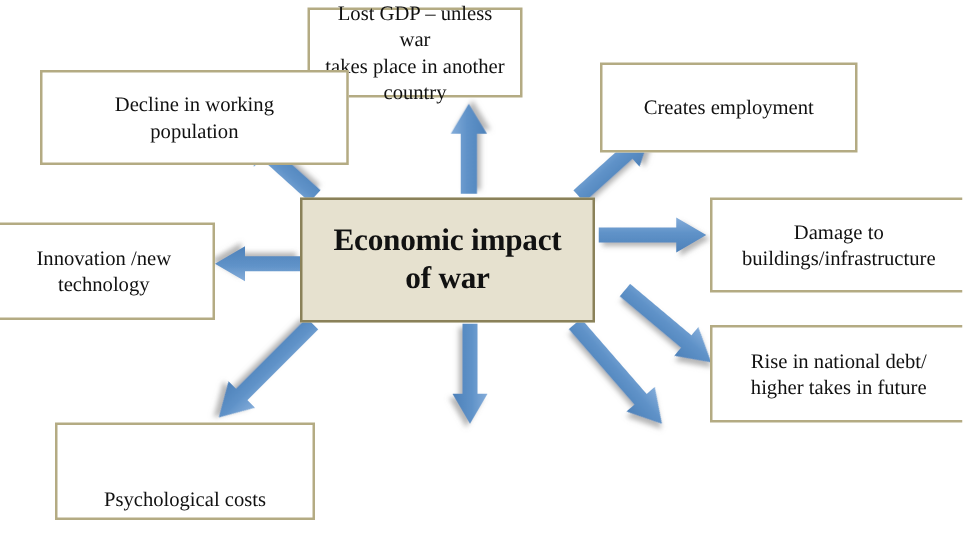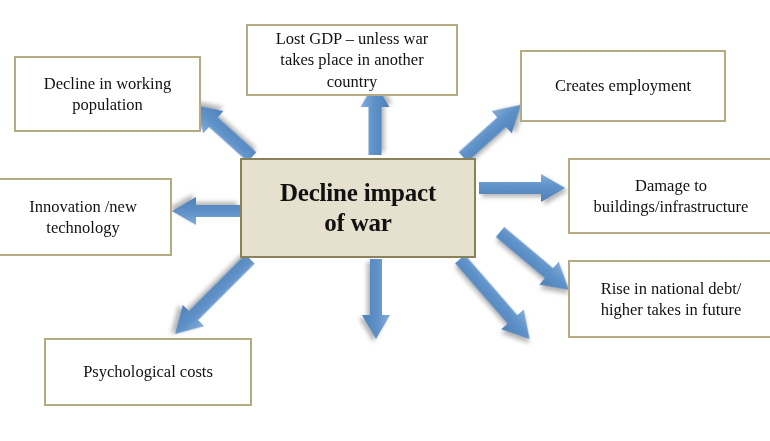--- a/index.html
+++ b/index.html
@@ -102,54 +102,54 @@
 
     <g filter="url(#sh)" transform="translate(376,259) rotate(90)">
       <polygon points="0,-6 56,-6 56,-14 80,0 56,14 56,6 0,6" fill="url(#ag)"></polygon>
     </g>
 
     <g filter="url(#sh)" transform="translate(460,259) rotate(49)">
       <polygon points="0,-6.5 80,-6.5 80,-15 106,0 80,15 80,6.5 0,6.5" fill="url(#ag)"></polygon>
     </g>
   </svg>
 
-  <div class="node" style="left:246px; top:24px; width:212px; height:72px;">
+  <div class="node" style="left:246px; top:6px; width:172px; height:72px;">
     <span class="label">Lost GDP – unless war
 takes place in another
 country</span>
   </div>
 
-  <div class="node" style="left:14px; top:56px; width:187px; height:76px;">
+  <div class="node" style="left:32px; top:56px; width:247px; height:76px;">
     <span class="label">Decline in working
 population</span>
   </div>
 
-  <div class="node" style="left:520px; top:50px; width:206px; height:72px;">
+  <div class="node" style="left:480px; top:50px; width:206px; height:72px;">
     <span class="label">Creates employment</span>
   </div>
 
   <div class="node" style="left:568px; top:158px; width:206px; height:76px;">
     <span class="label">Damage to
 buildings/infrastructure</span>
   </div>
 
   <div class="node" style="left:568px; top:260px; width:206px; height:78px;">
     <span class="label">Rise in national debt/
 higher takes in future</span>
   </div>
 
   <div class="node" style="left:-6px; top:178px; width:178px; height:78px;">
     <span class="label">Innovation /new
 technology</span>
   </div>
 
-  <div class="node" style="left:44px; top:338px; width:208px; height:68px;">
+  <div class="node" style="left:44px; top:338px; width:208px; height:78px;align-items:flex-end;">
     <span class="label">Psychological costs</span>
   </div>
 
 
 
   <div class="node center" style="left:240px; top:158px; width:236px; height:100px;">
-    <span class="label">Decline impact
+    <span class="label">Economic impact
 of war</span>
   </div>
 
 </div>
 
 </body></html>

